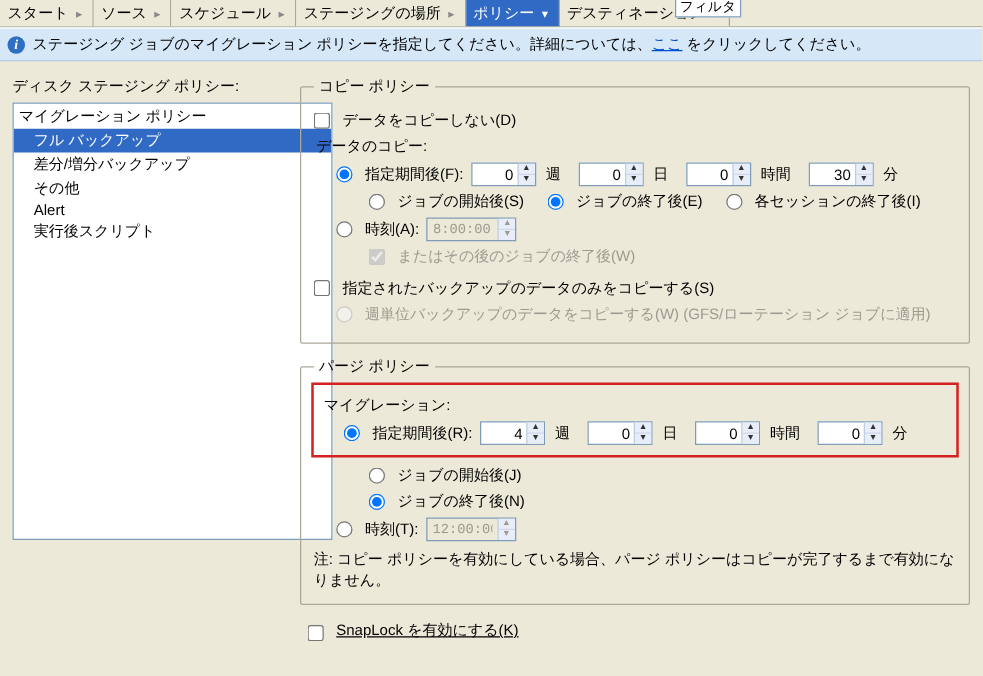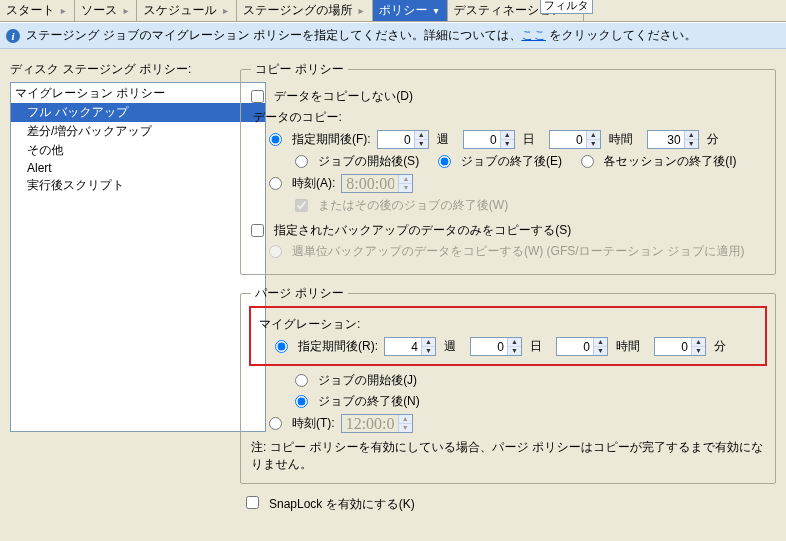--- a/index.html
+++ b/index.html
@@ -150,40 +150,41 @@
   }
   .spinner .sp-btns span:last-child { border-bottom: none; }
   .unit { margin: 0 8px 0 2px; }
   .time-field {
     border:1px solid #7f9db9;
     background:#ece9d8;
     height:19px; display:inline-flex;
   }
   .time-field input {
     width:56px; border:none; background:transparent; padding:0 4px;
-    font-family: Liberation Serif, serif; font-size:16px; color:#9e9a91;
+    font-family: Liberation Mono, monospace; font-size:11px; color:#9e9a91;
   }
   .time-field .sp-btns {
     display:flex; flex-direction:column; width:14px; background:#e8eef9;
     border-left:1px solid #bfcde0;
   }
   .time-field .sp-btns span {
     flex:1; font-size:7px; line-height:8px; text-align:center; color:#333; cursor:pointer;
     border-bottom:1px solid #cfd8e8;
   }
   .time-field .sp-btns span:last-child{border-bottom:none;}
   .note { margin-top:6px; }
   .purge-highlight {
     border: 2px solid #d42020;
     padding: 4px 6px;
     margin: -2px -2px 6px -2px;
   }
   .standalone {
-    display:flex; align-items:flex-start; gap:6px;
+    display:flex; align-items:flex-end; gap:6px;
     padding: 2px 6px;
+    text-decoration: underline;
   }
 </style>
 </head>
 <body>
 
 <div class="tabs">
   <div class="tab">
       <span>スタート</span>
       <span class="arrow">▸</span>
     </div>

